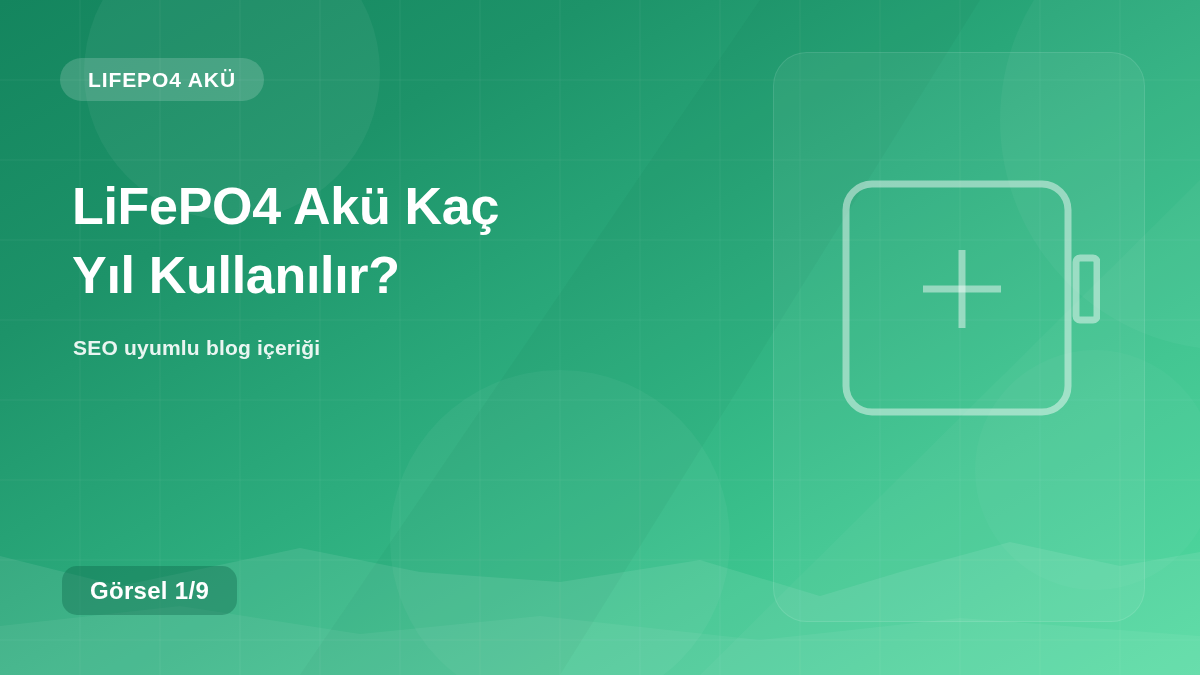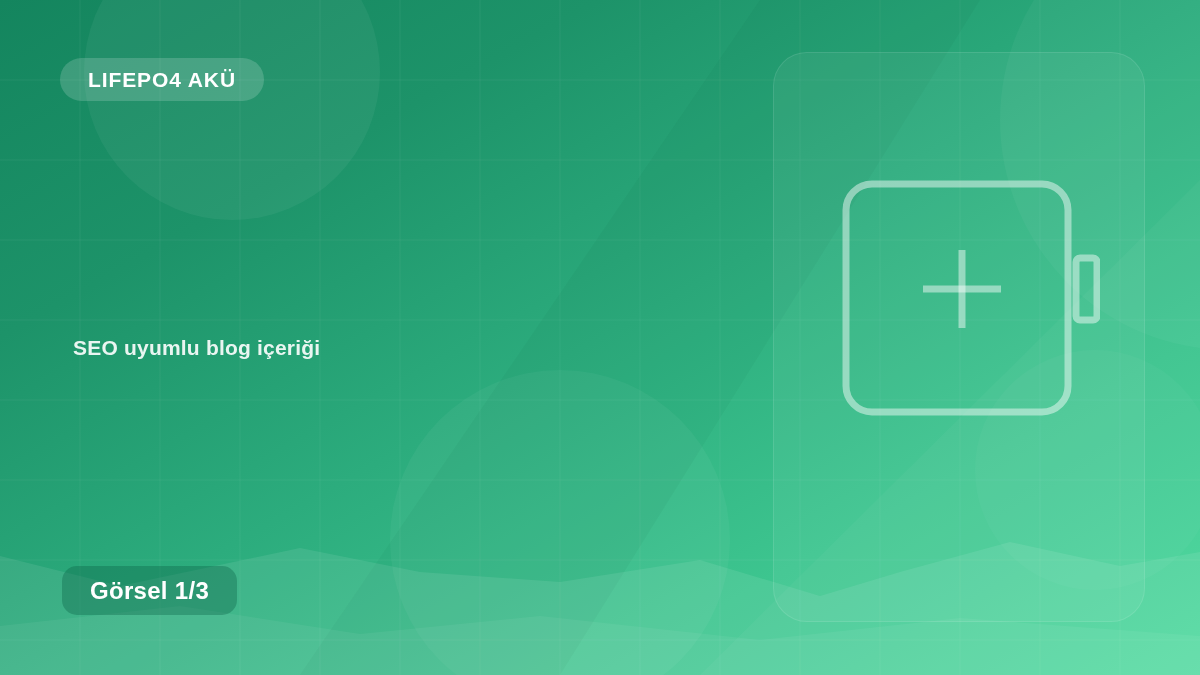--- a/index.html
+++ b/index.html
@@ -183,23 +183,24 @@
       <line x1="83" y1="111" x2="161" y2="111"></line>
     </g>
   </svg>
 
   <div class="badge-top">
     <span>LIFEPO4 AKÜ</span>
   </div>
 
   <div class="headline">
     <h1>
-      <br>
+      <span>LiFePO4 Akü Kaç</span><br>
+      <span>Yıl Kullanılır?</span>
     </h1>
   </div>
 
   <div class="subtitle">SEO uyumlu blog içeriği</div>
 
   <div class="badge-bottom">
-    <span>Görsel 1/3</span>
+    <span>Görsel 1/9</span>
   </div>
 
 </div>
 
 </body></html>

